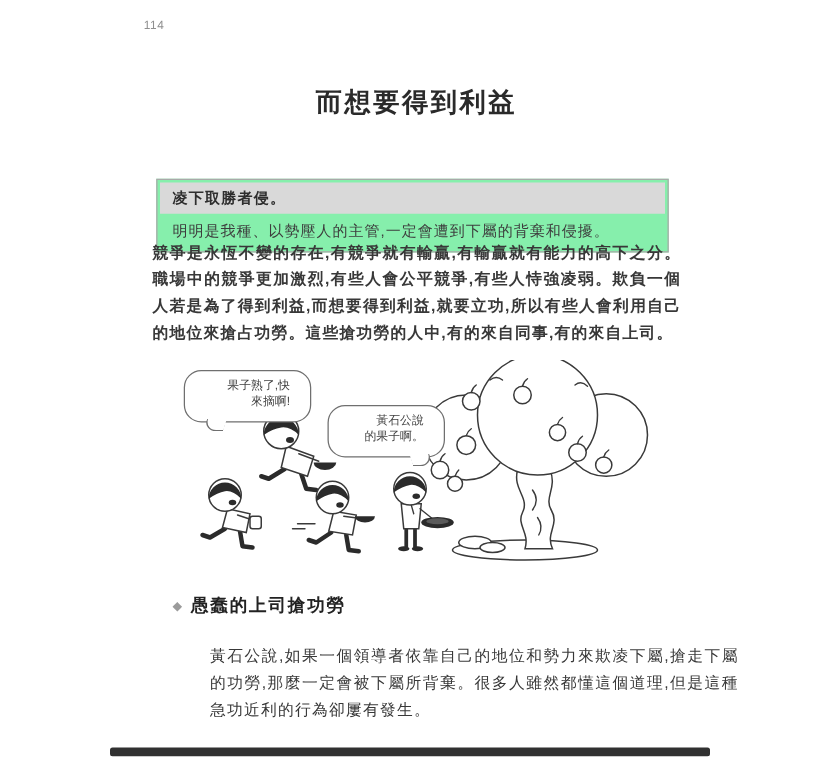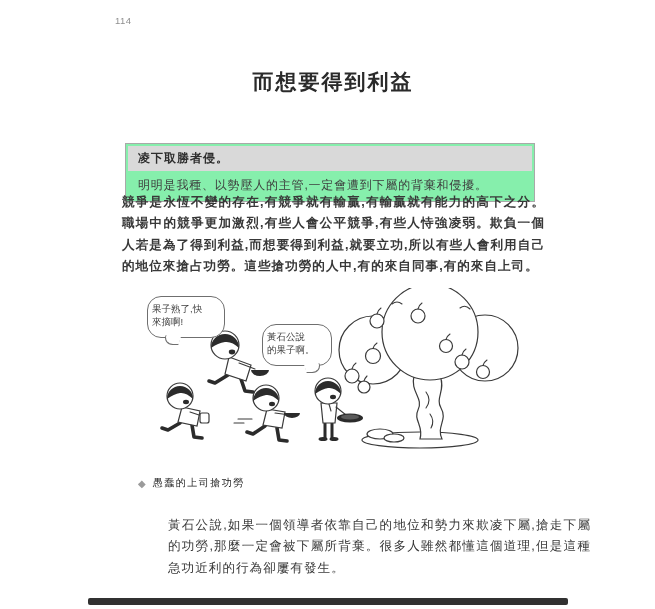--- a/index.html
+++ b/index.html
@@ -28,42 +28,42 @@
   }
   .para{
     position:absolute;left:122px;width:423px;font-size:12.6px;line-height:21.6px;
     color:#383838;text-align:justify;letter-spacing:1px;
   }
   #para1{top:179px;font-weight:bold;}
   #para2{top:502px;margin-left:46px;}
   .illustration{position:absolute;left:130px;top:288px;width:400px;height:180px;}
   .bubble{
     position:absolute;background:#fff;border:1px solid #6f6f6f;border-radius:14px;
-    font-size:9.5px;line-height:13px;color:#3f3f3f;text-align:left;
-    padding:5px 4px;z-index:3;letter-spacing:0;
+    font-size:9.5px;line-height:13px;color:#3f3f3f;text-align:right;
+    padding:5px 16px;z-index:3;letter-spacing:0;
   }
   #bubble-left{left:147px;top:296px;width:68px;height:30px;}
   #bubble-right{left:262px;top:324px;width:60px;height:30px;}
   .bubble::after{
     content:"";position:absolute;bottom:-8px;width:15px;height:9px;background:#fff;
   }
   .tail-left::after{
     left:16px;border-left:1px solid #6f6f6f;border-bottom:1px solid #6f6f6f;
     border-bottom-left-radius:14px;transform:skewX(-16deg);
   }
   .tail-right::after{
     right:10px;border-right:1px solid #6f6f6f;border-bottom:1px solid #6f6f6f;
     border-bottom-right-radius:14px;transform:skewX(16deg);
   }
   .section-heading{
     position:absolute;top:476px;left:122px;display:flex;align-items:center;gap:7px;
     padding-left:16px;
   }
   .diamond{font-size:10px;color:#9b9b9b;}
-  .section-heading .txt{font-size:10px;font-weight:normal;color:#222;letter-spacing:1.5px;}
+  .section-heading .txt{font-size:14px;font-weight:bold;color:#222;letter-spacing:1.5px;}
   .bottom-bar{
     position:absolute;left:88px;top:598px;width:480px;height:7px;background:#313131;
     border-radius:2px;
   }
   svg .ln{stroke:#3a3a3a;stroke-width:1.2;fill:#fff;}
   svg .dk{fill:#2b2b2b;stroke:none;}
   svg .thick{stroke:#2b2b2b;stroke-width:3.6;fill:none;stroke-linecap:round;stroke-linejoin:round;}
   svg .thin{stroke:#3a3a3a;stroke-width:1.1;fill:none;stroke-linecap:round;}
 </style>
 </head>

